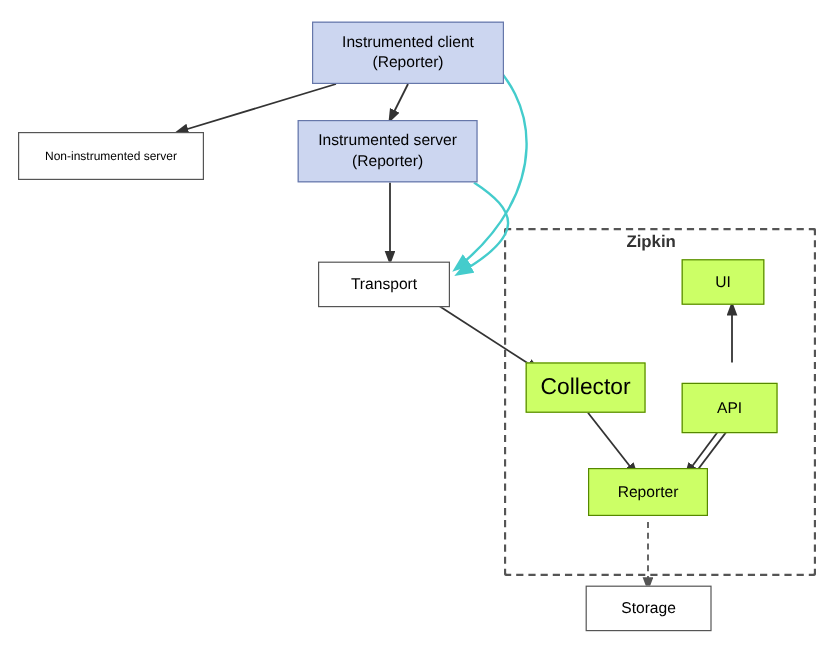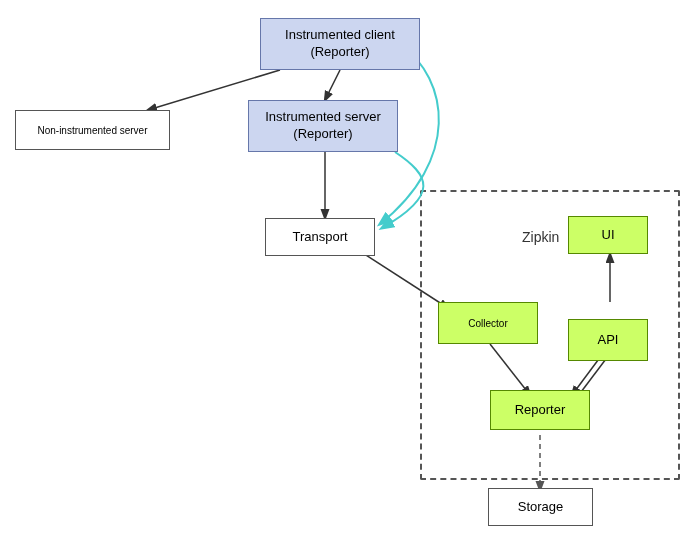--- a/index.html
+++ b/index.html
@@ -48,23 +48,22 @@
     
     .zipkin-box {
       position: absolute;
       border: 2px dashed #555;
       border-radius: 2px;
     }
 
     .zipkin-label {
       position: absolute;
       font-size: 14px;
-      font-weight: normal;
+      font-weight: bold;
       color: #333;
-      margin-top: 36px;
     }
 
     
     .arrows-svg {
       position: absolute;
       top: 0;
       left: 0;
       width: 699px;
       height: 543px;
       pointer-events: none;
@@ -128,29 +127,29 @@
   </div>
 
   <div class="node node-blue" style="left:248px; top:100px; width:150px; height:52px; font-size:13px; padding:4px;">
     <span>Instrumented server<br>(Reporter)</span>
   </div>
 
   <div class="node node-plain" style="left:265px; top:218px; width:110px; height:38px; font-size:13px; padding:4px;">
     <span>Transport</span>
   </div>
 
-  <div class="node node-green" style="left:438px; top:302px; width:100px; height:42px; font-size:10px; padding:4px;">
+  <div class="node node-green" style="left:438px; top:302px; width:100px; height:42px; font-size:19px; padding:4px;">
     <span>Collector</span>
   </div>
 
   <div class="node node-green" style="left:568px; top:319px; width:80px; height:42px; font-size:13px; padding:4px;justify-content:center;">
     <span>API</span>
   </div>
 
-  <div class="node node-green" style="left:568px; top:216px; width:80px; height:38px; font-size:13px; padding:4px;">
+  <div class="node node-green" style="left:568px; top:216px; width:69px; height:38px; font-size:13px; padding:4px;">
     <span>UI</span>
   </div>
 
   <div class="node node-green" style="left:490px; top:390px; width:100px; height:40px; font-size:13px; padding:4px;">
     <span>Reporter</span>
   </div>
 
   <div class="node node-plain" style="left:488px; top:488px; width:105px; height:38px; font-size:13px; padding:4px;">
     <span>Storage</span>
   </div>

